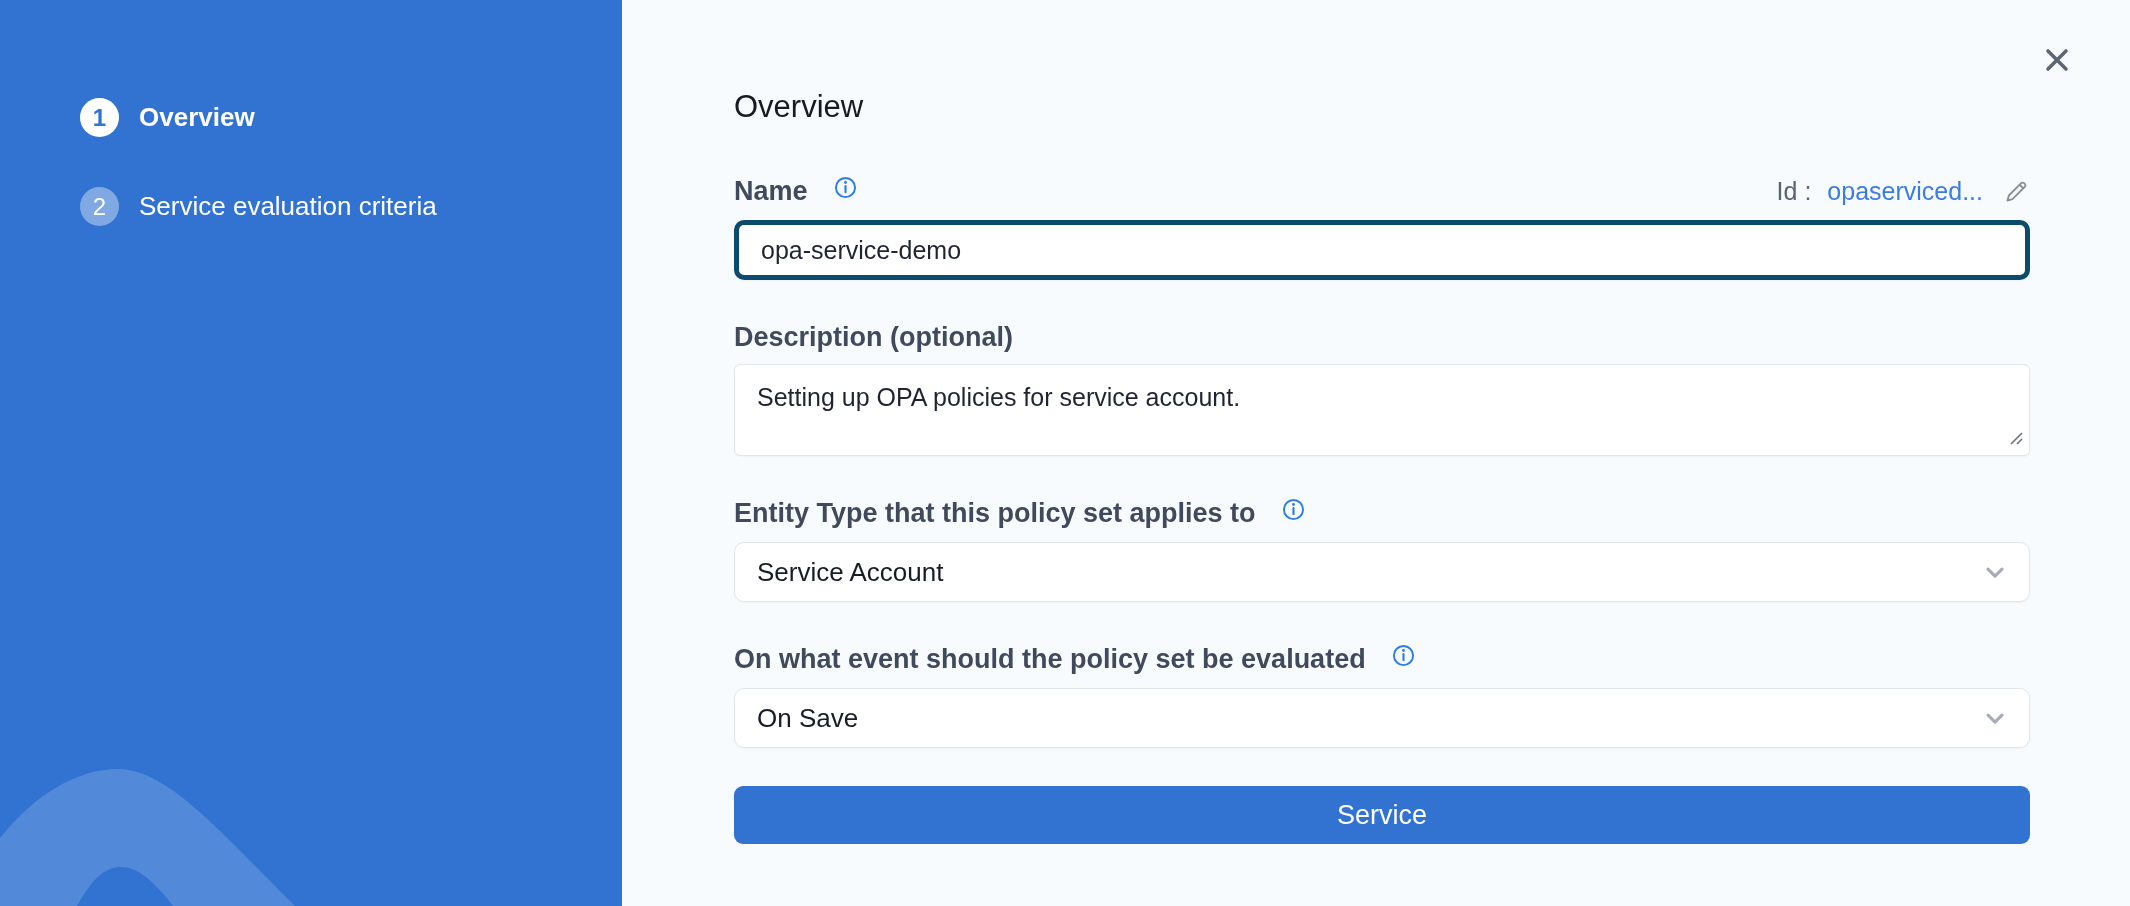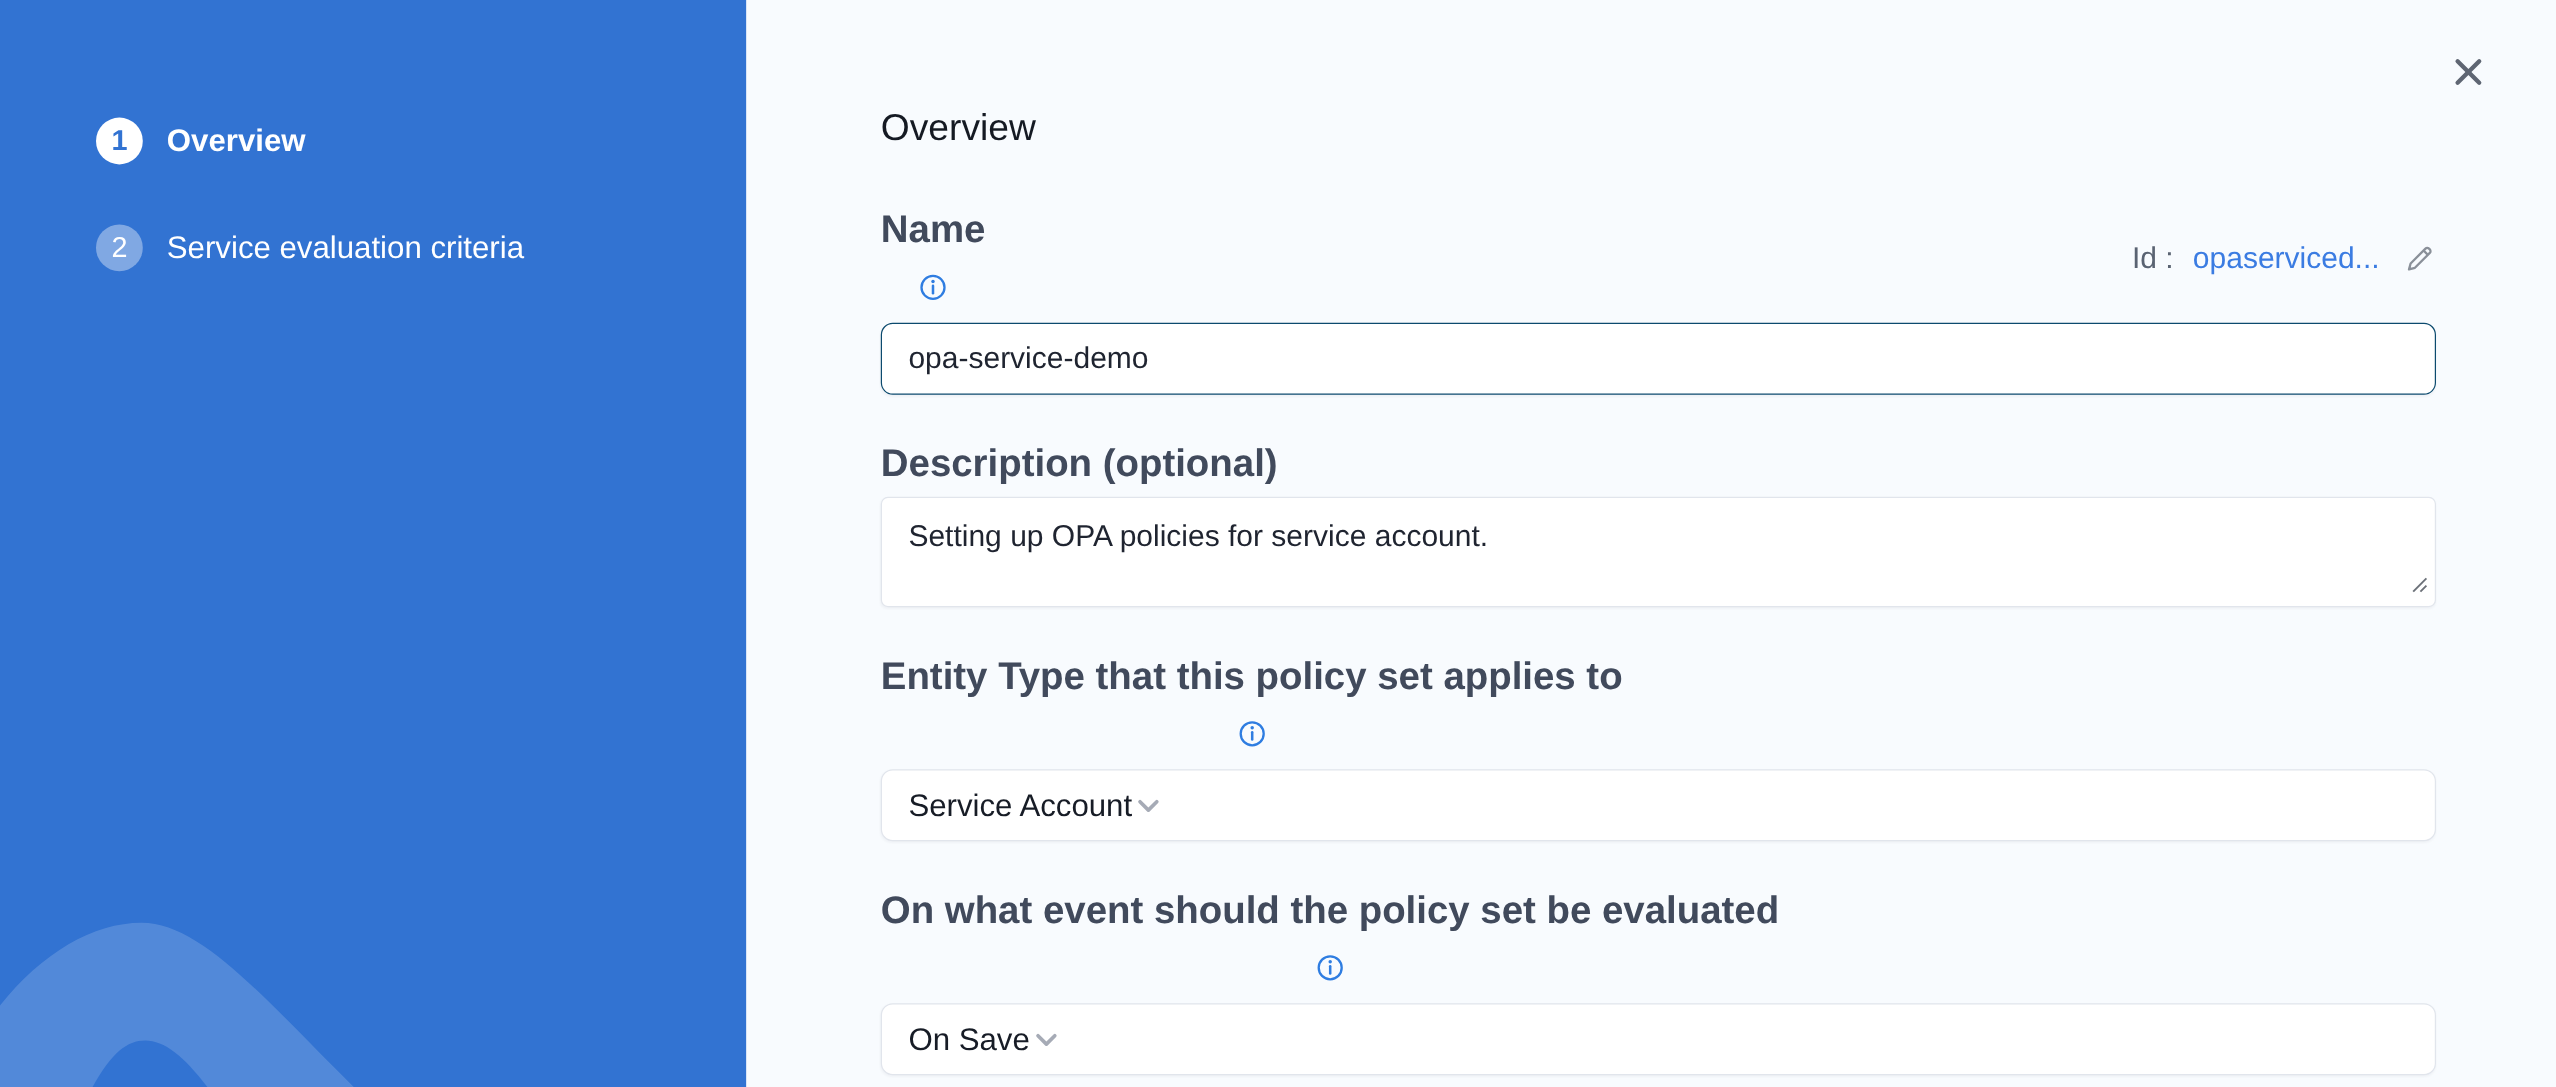--- a/index.html
+++ b/index.html
@@ -107,25 +107,24 @@
   .field-header {
     margin-top: 50px;
     display: flex;
     align-items: center;
     justify-content: space-between;
   }
   .label {
     display: inline-flex;
     align-items: center;
     gap: 26px;
-    font-size: 32px;
+    font-size: 27px;
     font-weight: 600;
     color: #414a5c;
     line-height: 30px;
-    flex-direction: column;
   }
   .label.mt { margin-top: 42px; }
   .info-icon {
     display: inline-flex;
     flex: 0 0 auto;
     position: relative;
     top: -4px;
     cursor: pointer;
   }
   .info-icon svg { display: block; }
@@ -138,21 +137,21 @@
   .id-prefix { color: #5a6372; font-weight: 400; }
   .id-value { color: #3b7ce2; cursor: pointer; }
   .edit-icon { display: inline-flex; cursor: pointer; margin-left: 4px; }
 
   .text-input {
     display: block;
     width: 100%;
     height: 60px;
     margin-top: 14px;
     background: #ffffff;
-    border: 1px solid #0c4a6e;
+    border: 5px solid #0c4a6e;
     border-radius: 10px;
     padding: 0 22px;
     font-family: "Liberation Sans", "DejaVu Sans", sans-serif;
     font-size: 25px;
     color: #1f2430;
     box-shadow: 0 1px 2px rgba(16,24,40,0.04);
     outline: none;
   }
   .textarea-wrap {
     position: relative;
@@ -175,21 +174,21 @@
   }
   .resize-handle {
     position: absolute;
     right: 6px;
     bottom: 6px;
     cursor: nwse-resize;
   }
   .select-box {
     display: flex;
     align-items: center;
-    justify-content: flex-start;
+    justify-content: space-between;
     width: 100%;
     height: 60px;
     margin-top: 14px;
     background: #ffffff;
     border: 1px solid #e1e5ec;
     border-radius: 10px;
     padding: 0 20px 0 22px;
     font-size: 26px;
     color: #171c26;
     box-shadow: 0 1px 2px rgba(16,24,40,0.04);

